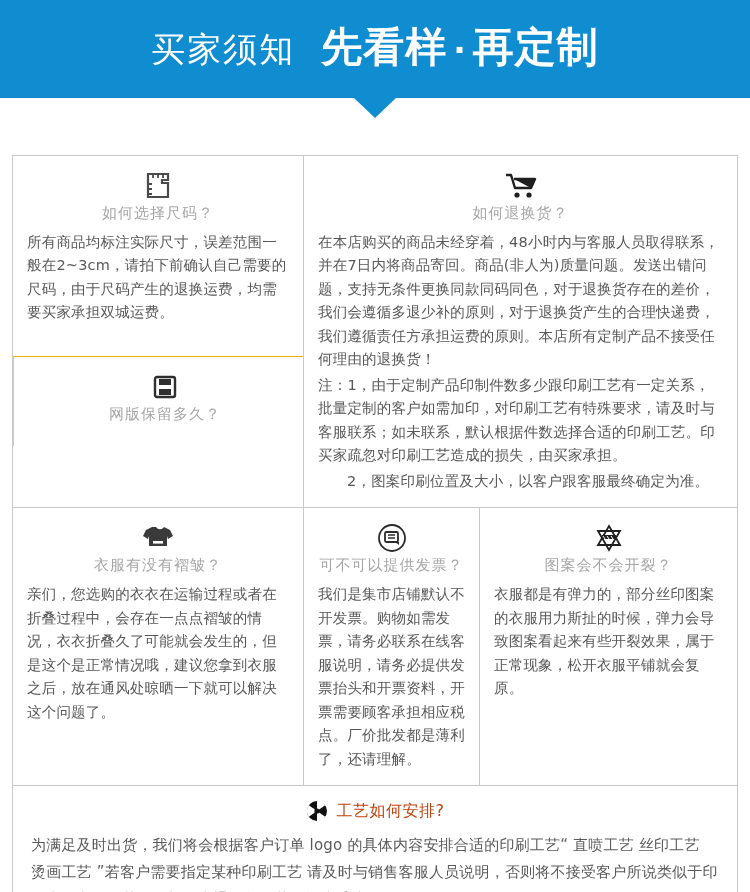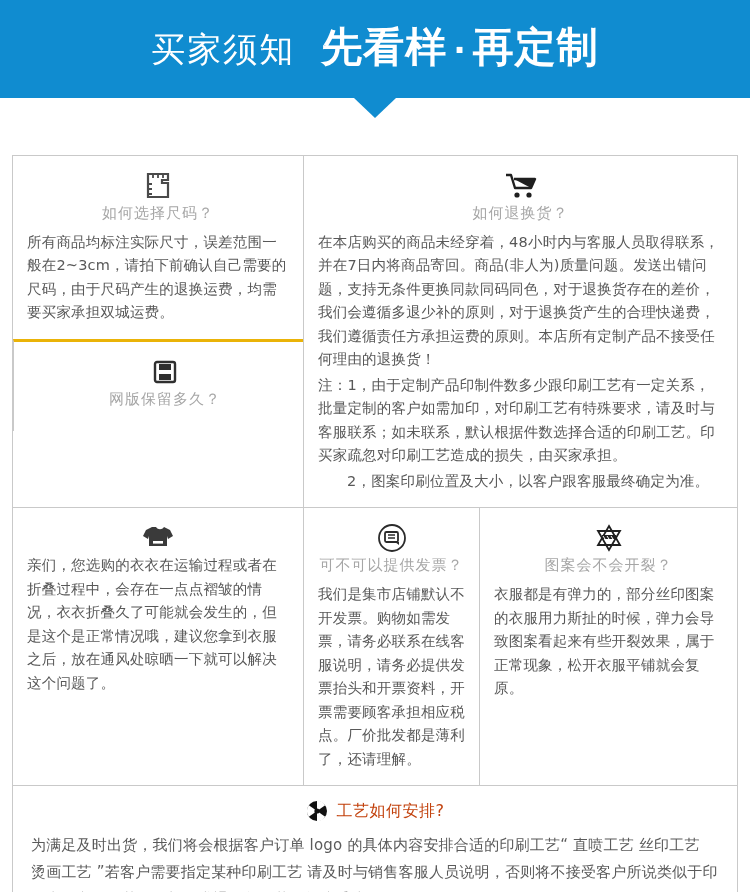--- a/index.html
+++ b/index.html
@@ -72,23 +72,24 @@
   .cell {
     box-sizing: border-box;
     padding: 12px 14px 14px 14px;
   }
   .cell + .cell {
     border-left: 1px solid #c9c9c9;
   }
   .subrow-holder {
     display: flex;
     flex-direction: column;
+    gap: 17px;
   }
   .subcell + .subcell {
-    border-top: 3px solid #eab308;
+    border-top: 1px solid #eab308;
     padding-left: 27px;
   }
 
   .icon-line {
     text-align: center;
     height: 34px;
     line-height: 34px;
   }
   .q-title {
     text-align: center;
@@ -217,20 +218,21 @@
 
   <div class="row">
 
     <div class="cell c3-a">
       <div class="icon-line">
         <svg width="34" height="28" viewBox="0 0 34 28" aria-hidden="true">
           <path d="M11 3 L5 6 L2 12 l5 3 l1 -3 v10 h18 v-10 l1 3 l5 -3 l-3 -6 l-6 -3 c-2 3 -6 3 -8 0 z" fill="#3a3a3a"></path>
           <rect x="12" y="17" width="10" height="2.6" fill="#ffffff"></rect>
         </svg>
       </div>
+      <div class="q-title">衣服有没有褶皱？</div>
       <div class="q-body">
         <p>亲们，您选购的衣衣在运输过程或者在折叠过程中，会存在一点点褶皱的情况，衣衣折叠久了可能就会发生的，但是这个是正常情况哦，建议您拿到衣服之后，放在通风处晾晒一下就可以解决这个问题了。</p>
       </div>
     </div>
 
     <div class="cell c3-b">
       <div class="icon-line">
         <svg width="32" height="32" viewBox="0 0 32 32" aria-hidden="true">
           <circle cx="16" cy="16" r="13" fill="none" stroke="#2b2b2b" stroke-width="1.8"></circle>
           <rect x="9" y="10" width="13" height="10" rx="1.4" fill="none" stroke="#2b2b2b" stroke-width="1.8"></rect>

